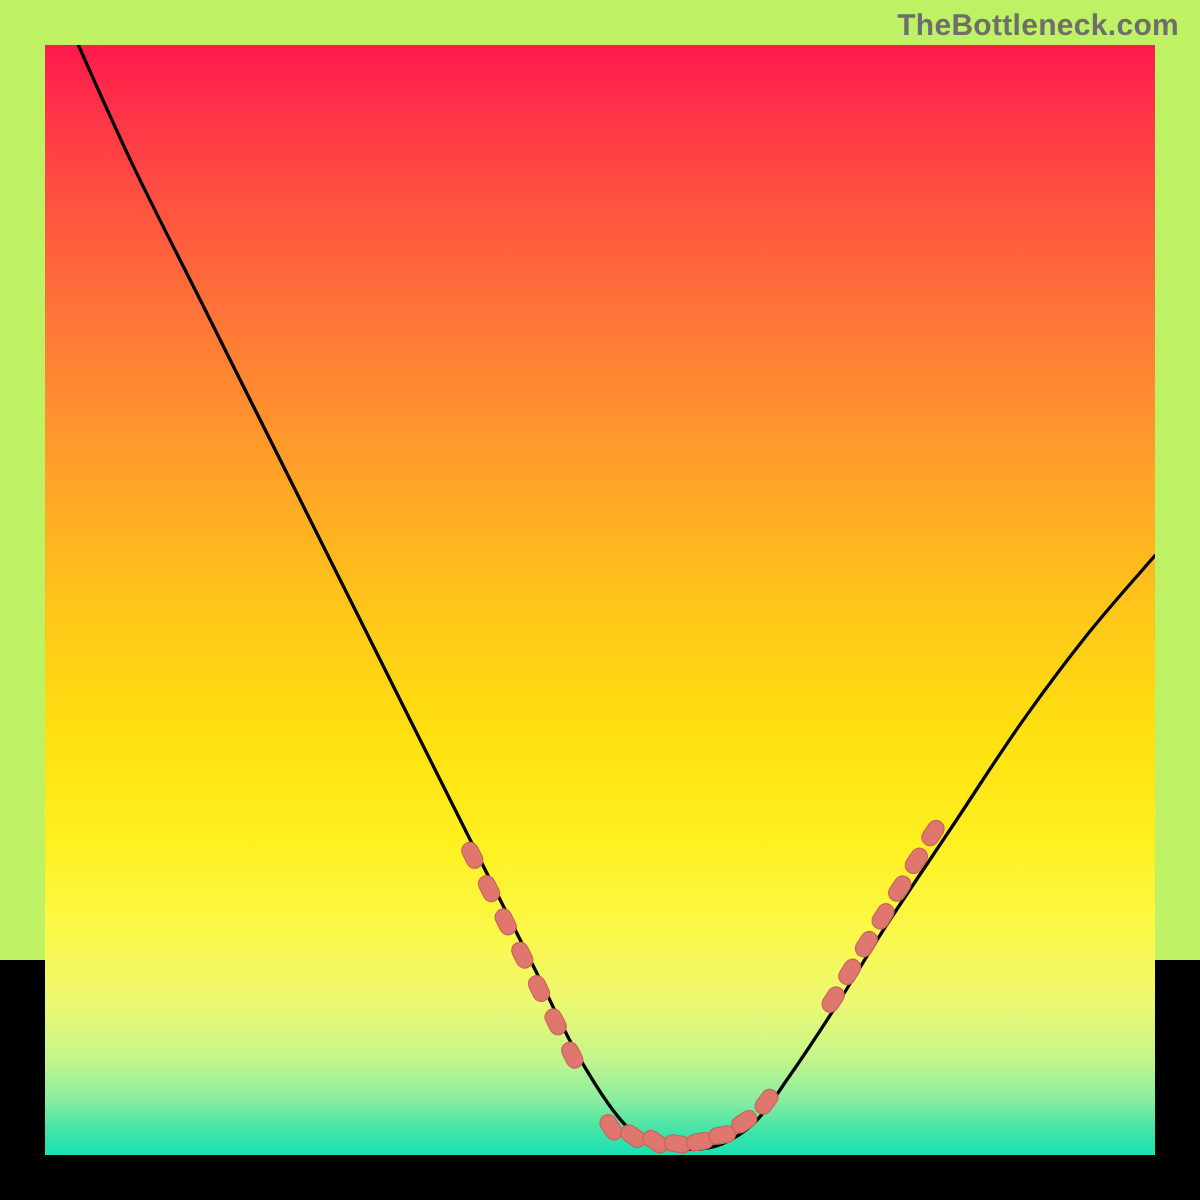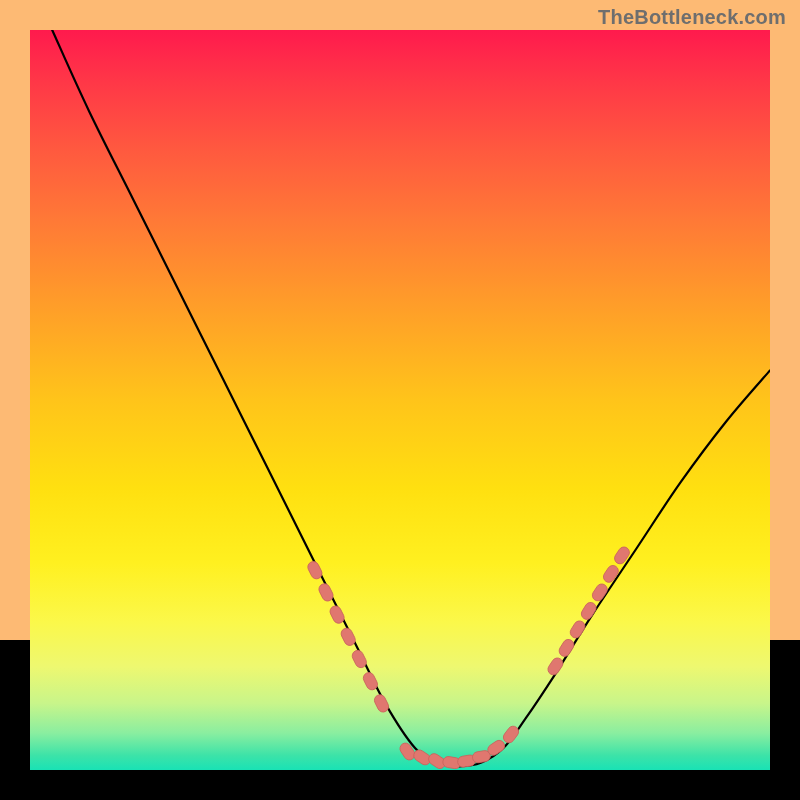--- a/index.html
+++ b/index.html
@@ -9,21 +9,21 @@
     height: 800px;
     background: #000;
     overflow: hidden;
   }
   .frame {
     position: absolute;
     top: 0;
     left: 0;
     width: 800px;
     height: 640px;
-    background: #fdba74;
+    background: #bef264;
   }
   .plot-area {
     position: absolute;
     top: 30px;
     left: 30px;
     width: 740px;
     height: 740px;
     background: linear-gradient(to bottom,
       #ff1a4d 0%,
       #ff3348 6%,

